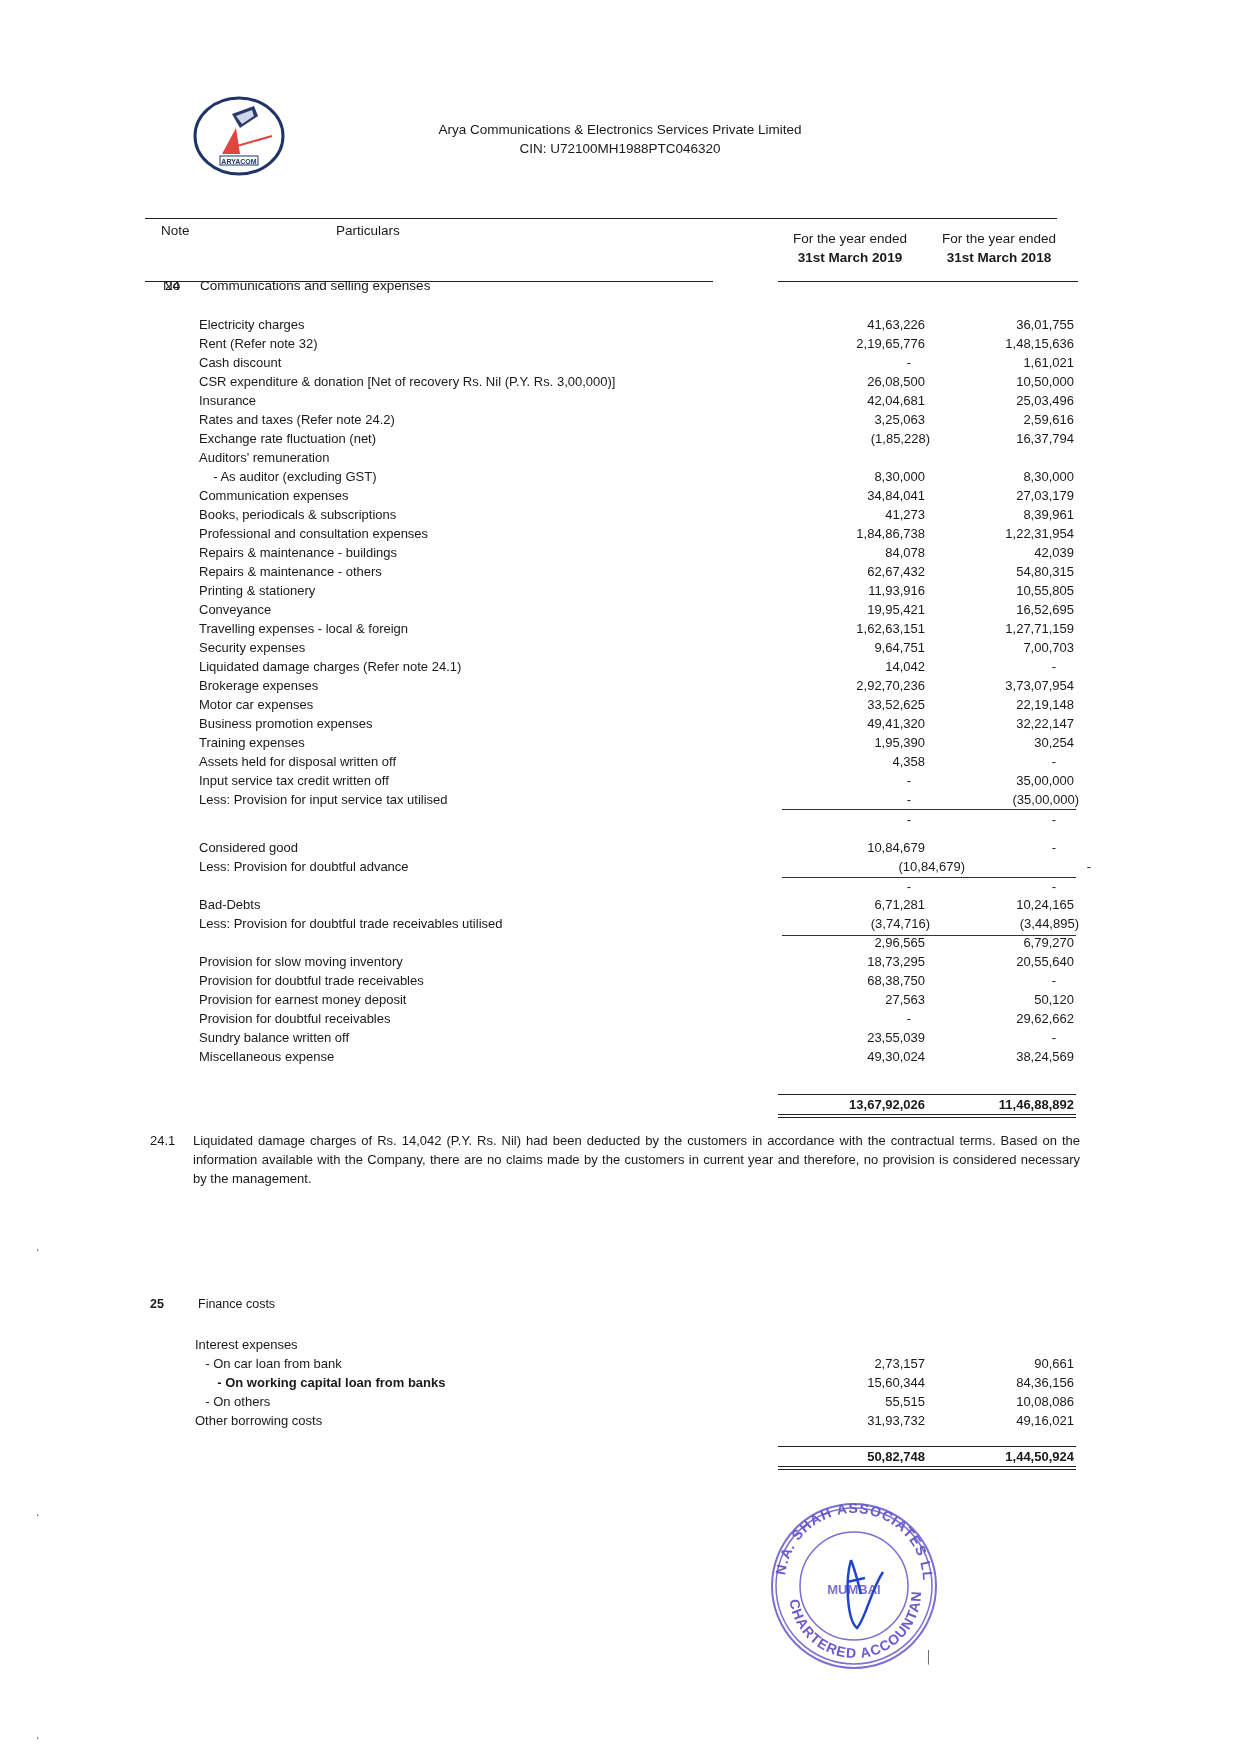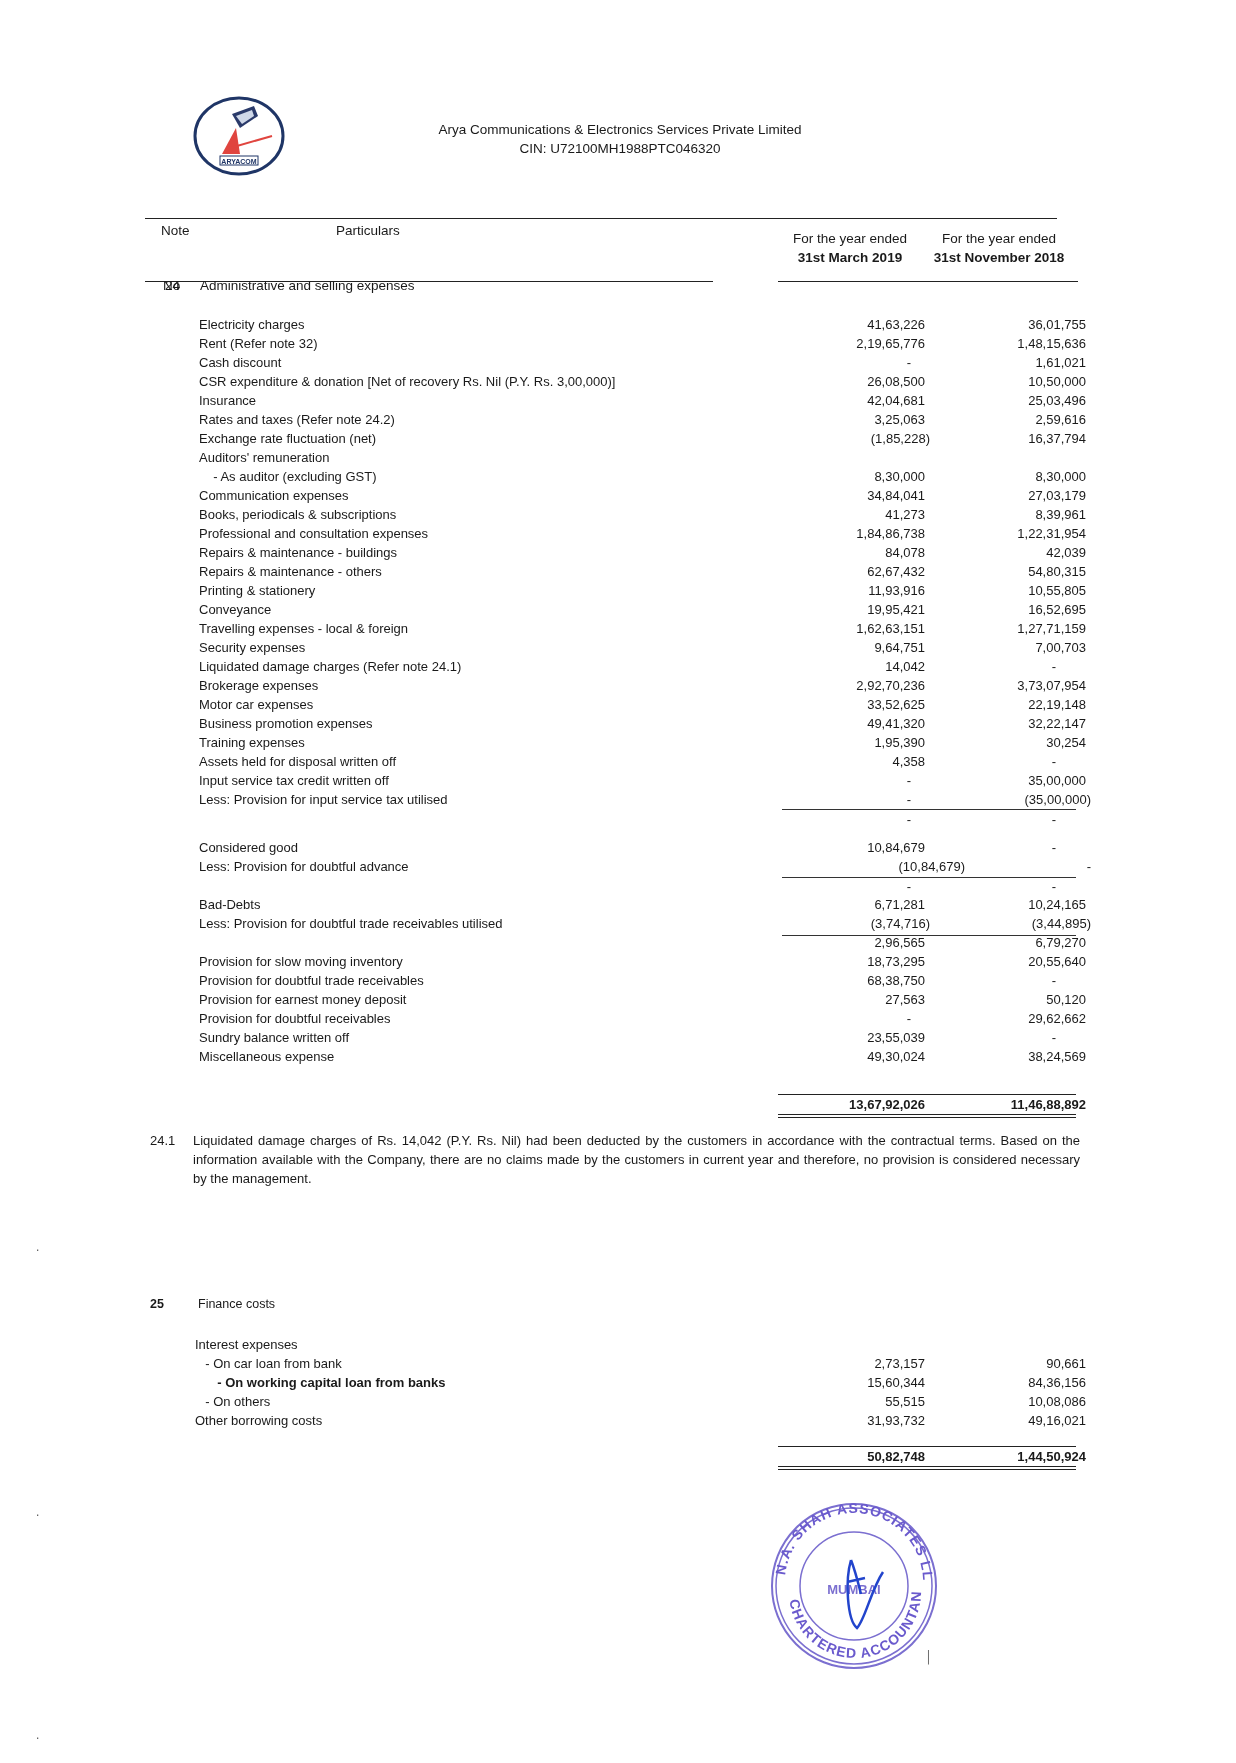--- a/index.html
+++ b/index.html
@@ -12,21 +12,21 @@
   .hdr { position:absolute; left:340px; top:120px; width:560px; text-align:center;
          font-size:13.5px; line-height:19px; }
 
   
   .rule { position:absolute; height:0; border-top:1.5px solid #222; }
   .col-h { position:absolute; font-size:13.5px; line-height:19px; }
   .row { position:absolute; left:0; width:1236px; height:19.3px; font-size:13px; line-height:19px; }
   .row .lbl { position:absolute; left:199px; white-space:nowrap; }
   .row .lbl.indent { left:206px; }
   .row .v1 { position:absolute; right:311px; text-align:right; white-space:nowrap; }
-  .row .v2 { position:absolute; right:150px; text-align:right; white-space:nowrap; }
+  .row .v2 { position:absolute; right:162px; text-align:right; white-space:nowrap; }
   .row .v1.paren, .row .v2.paren { margin-right:-5px; }
   .sec-no { position:absolute; font-size:13.5px; }
   .sec-title { position:absolute; font-size:13.5px; }
   .ul1 { position:absolute; left:782px; width:150px; border-top:1.3px solid #333; }
   .ul2 { position:absolute; left:930px; width:146px; border-top:1.3px solid #333; }
   .total { font-weight:bold; }
   .dbl { position:absolute; border-top:1.5px solid #222; border-bottom:1.5px solid #222; height:2px; }
 
   .para { position:absolute; left:150px; width:930px; font-size:13px; line-height:19px; }
   .para .pn { position:absolute; left:0; top:0; }
@@ -65,25 +65,25 @@
     <div>Note</div>
     <div style="padding-left:2px;margin-top:36px;">No</div>
   </div>
   <div class="col-h" style="left:336px; top:221px;">Particulars</div>
   <div class="col-h" style="left:775px; top:229px; width:150px; text-align:center;">
     <div>For the year ended</div>
     <div style="font-weight:bold;">31st March 2019</div>
   </div>
   <div class="col-h" style="left:924px; top:229px; width:150px; text-align:center;">
     <div>For the year ended</div>
-    <div style="font-weight:bold;">31st November 2018</div>
+    <div style="font-weight:bold;">31st March 2018</div>
   </div>
 
   <div class="sec-no" style="left:165px; top:278px;">24</div>
-  <div class="sec-title" style="left:200px; top:278px;">Administrative and selling expenses</div>
+  <div class="sec-title" style="left:200px; top:278px;">Communications and selling expenses</div>
 
   <div id="n24">
     <div class="row" style="top:315px;">
         <span class="lbl">Electricity charges</span>
         <span class="v1">41,63,226</span>
         <span class="v2">36,01,755</span>
       </div>
     <div class="row" style="top:334px;">
         <span class="lbl">Rent (Refer note 32)</span>
         <span class="v1">2,19,65,776</span>

